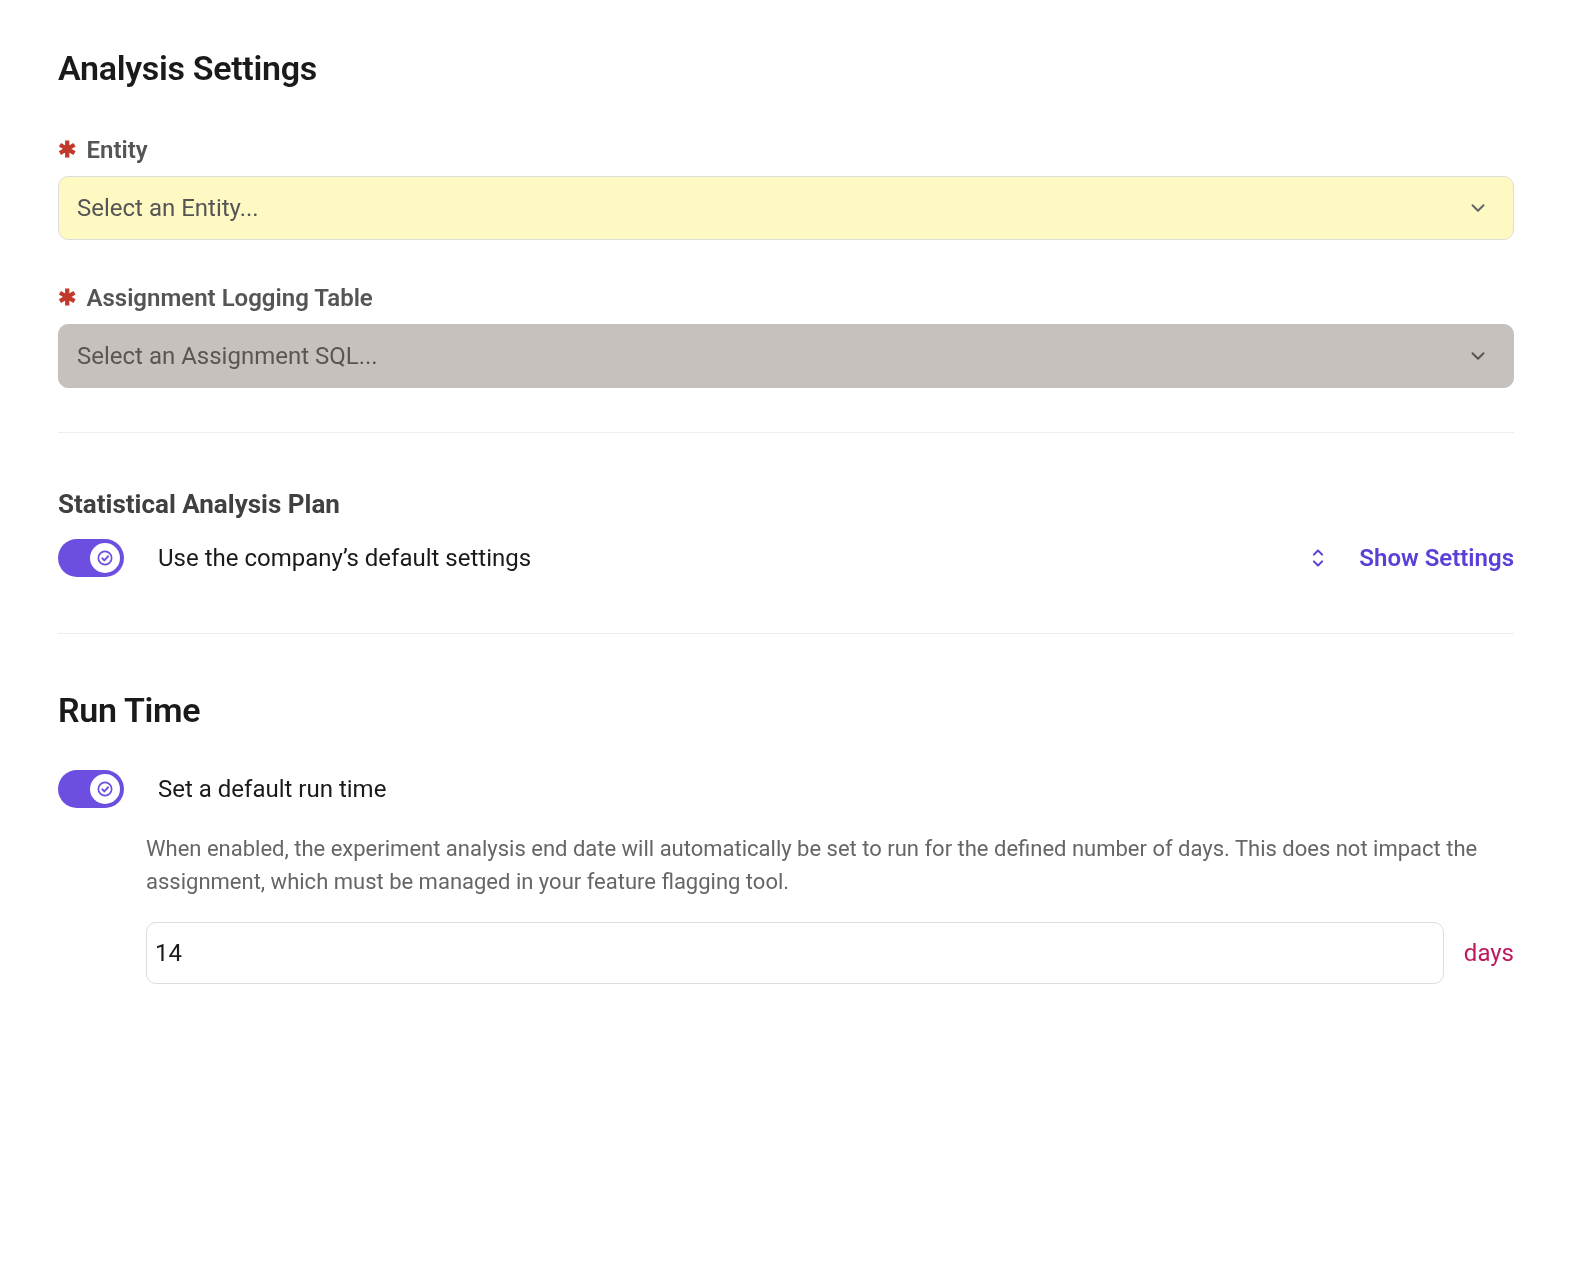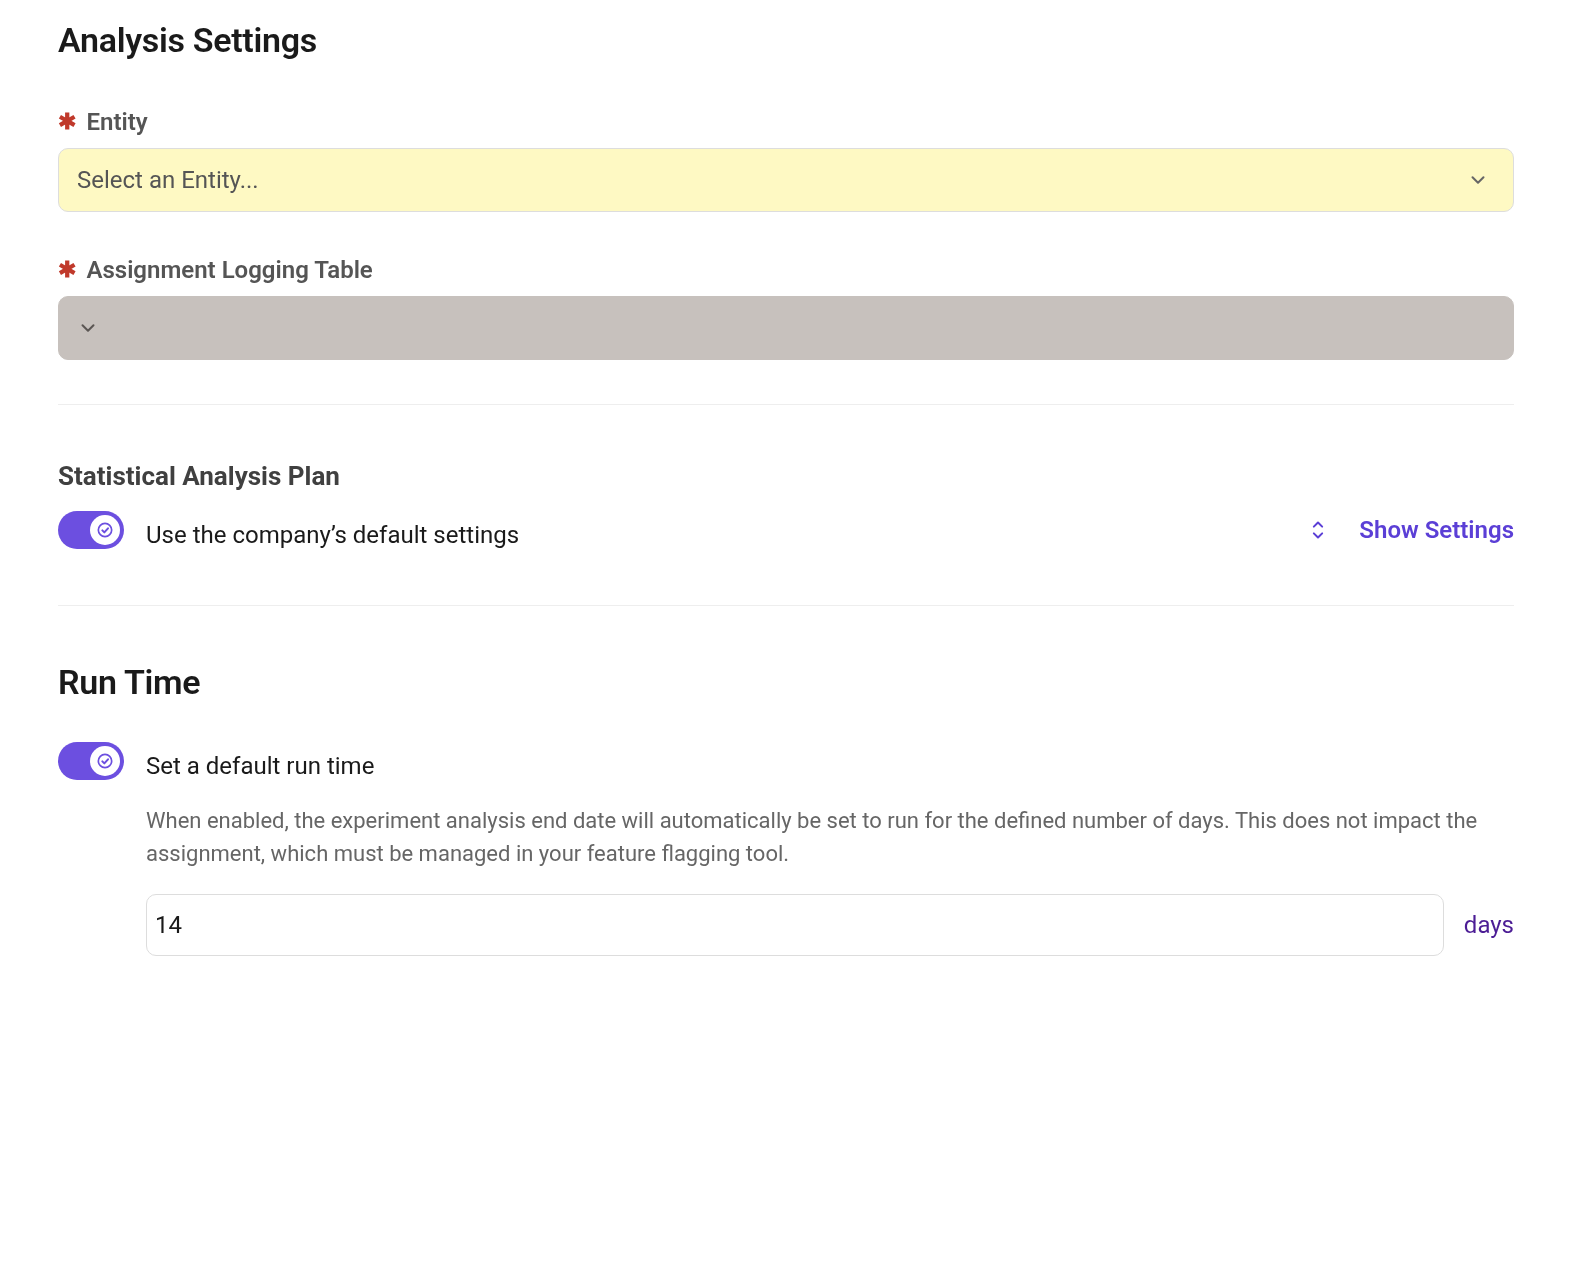--- a/index.html
+++ b/index.html
@@ -10,20 +10,21 @@
     width: 1572px;
     height: 1264px;
     padding: 20px 58px;
   }
   .section-title {
     font-size: 34px;
     font-weight: 600;
     letter-spacing: -0.3px;
     color: #1a1a1a;
     margin-bottom: 48px;
+    margin-top: 28px;
   }
   .field-group { margin-bottom: 44px; }
   .field-label {
     display: flex;
     align-items: center;
     gap: 10px;
     font-size: 24px;
     font-weight: 600;
     color: #555;
     margin-bottom: 12px;
@@ -70,22 +71,22 @@
     color: #404040;
     margin-bottom: 20px;
   }
   .row {
     display: flex;
     align-items: center;
     justify-content: space-between;
   }
   .toggle-row {
     display: flex;
-    align-items: flex-end;
-    gap: 22px;
+    align-items: center;
+    gap: 34px;
   }
   .toggle {
     width: 66px;
     height: 38px;
     border-radius: 19px;
     background: #6c4fe0;
     position: relative;
     cursor: pointer;
     flex-shrink: 0;
   }
@@ -149,21 +150,21 @@
     border: 1px solid #ddd;
     border-radius: 10px;
     padding: 0 8px;
     font-size: 24px;
     color: #1a1a1a;
     font-family: inherit;
     outline: none;
   }
   .unit-label {
     font-size: 24px;
-    color: #4c1d95;
+    color: #be185d;
   }
 </style>
 </head>
 <body>
 
 <h1 class="section-title">Analysis Settings</h1>
 
 <div class="field-group">
   <div class="field-label">
     <span class="req-mark">✱</span>
@@ -178,20 +179,21 @@
     </span>
   </div>
 </div>
 
 <div class="field-group">
   <div class="field-label">
     <span class="req-mark">✱</span>
     <span>Assignment Logging Table</span>
   </div>
   <div class="select-box disabled">
+    <span>Select an Assignment SQL...</span>
     <span class="chevron">
       <svg viewBox="0 0 24 24" width="22" height="22" fill="none" stroke="#5b5653" stroke-width="2.2" stroke-linecap="round" stroke-linejoin="round">
           <polyline points="6 9 12 15 18 9"></polyline>
         </svg>
     </span>
   </div>
 </div>
 
 <hr class="divider">
 

